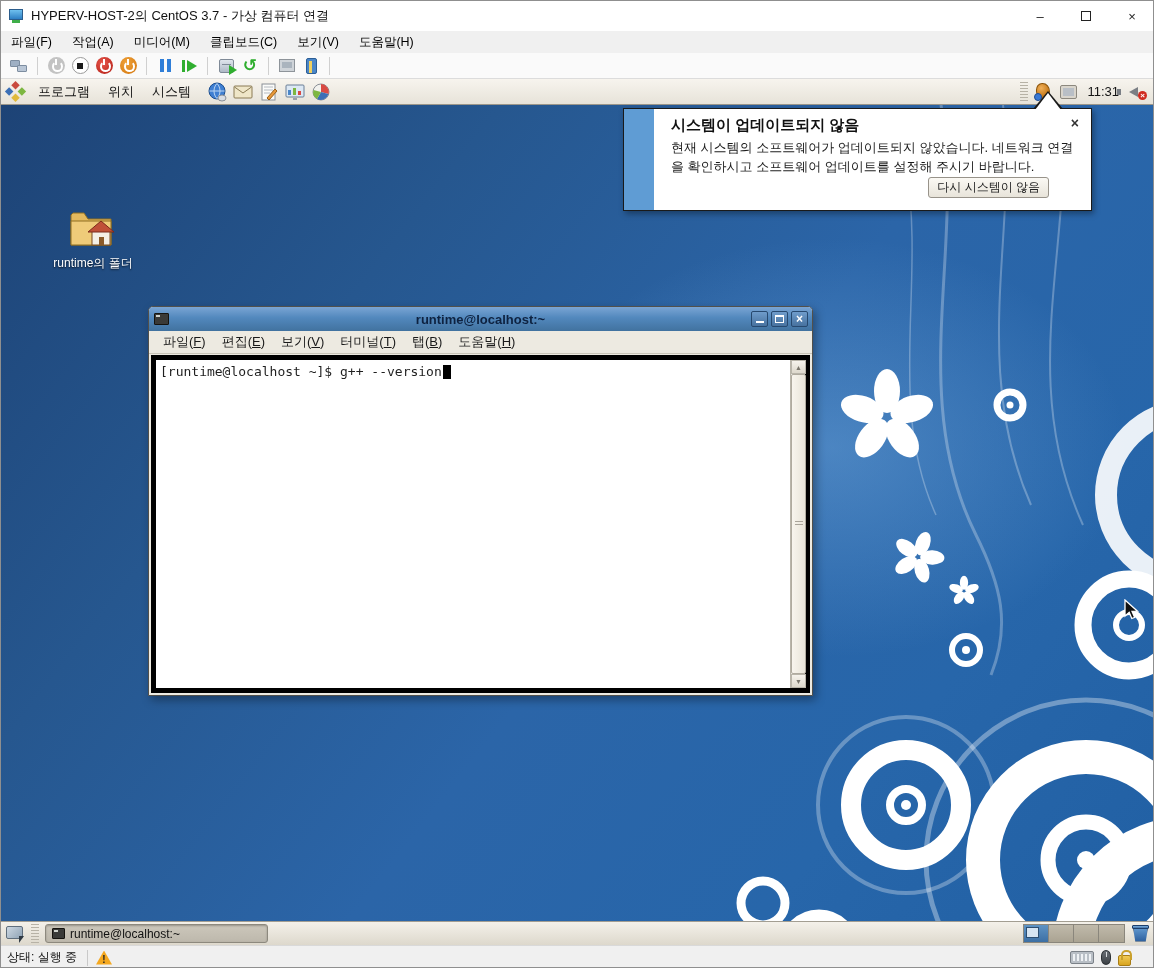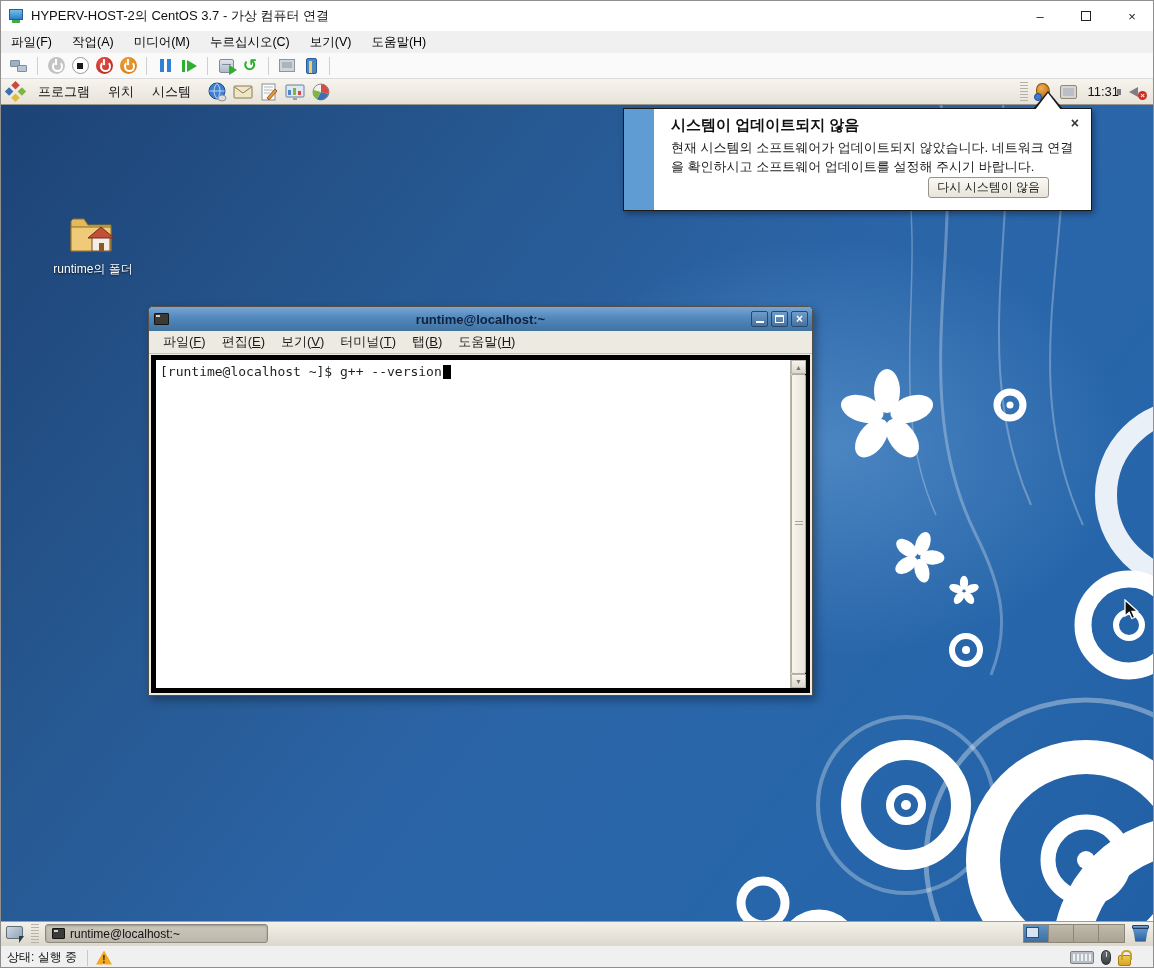--- a/index.html
+++ b/index.html
@@ -203,21 +203,21 @@
           <span class="cap-max-glyph"></span>
         </div>
       <div class="cap-btn">×</div>
     </div>
   </div>
 
   <div id="vm-menubar">
     <div class="vm-menu-item">파일(F)</div>
     <div class="vm-menu-item">작업(A)</div>
     <div class="vm-menu-item">미디어(M)</div>
-    <div class="vm-menu-item">누르십시오(C)</div>
+    <div class="vm-menu-item">클립보드(C)</div>
     <div class="vm-menu-item">보기(V)</div>
     <div class="vm-menu-item">도움말(H)</div>
   </div>
 
   <div id="vm-toolbar">
     <div class="tb-btn">
         <div class="ico-keys">
           <i></i>
           <i></i>
         </div>
@@ -379,21 +379,21 @@
           <circle cx="706" cy="838" r="12" stroke-width="6"></circle>
           <circle cx="818" cy="845" r="34" stroke-width="13"></circle>
           <circle cx="1085" cy="755" r="160" stroke-width="5" opacity="0.35"></circle>
           <circle cx="905" cy="700" r="88" stroke-width="4" opacity="0.3"></circle>
         </g>
         <circle cx="1085" cy="755" r="9" fill="#fff"></circle>
         <circle cx="905" cy="700" r="5" fill="#fff"></circle>
       </svg>
     </div>
 
-    <div class="desk-icon" style="left:37px; top:132px;">
+    <div class="desk-icon" style="left:37px; top:126px;">
       <svg width="50" height="46">
         <path d="M3 10 L3 40 L43 40 L43 14 L20 14 L16 8 L5 8 Z" fill="#e3b95e" stroke="#8f6f23"></path>
         <path d="M3 16 L43 16 L43 40 L3 40 Z" fill="#efcb79" stroke="#8f6f23"></path>
         <g transform="translate(20,14)">
           <rect x="4" y="12" width="18" height="14" fill="#f4efe6" stroke="#7a4a1e"></rect>
           <path d="M0 13 L13 2 L26 13 Z" fill="#c05038" stroke="#7a2a1a"></path>
           <rect x="11" y="18" width="5" height="8" fill="#8a5a2a"></rect>
         </g>
       </svg>
       <div class="desk-label">runtime의 폴더</div>

